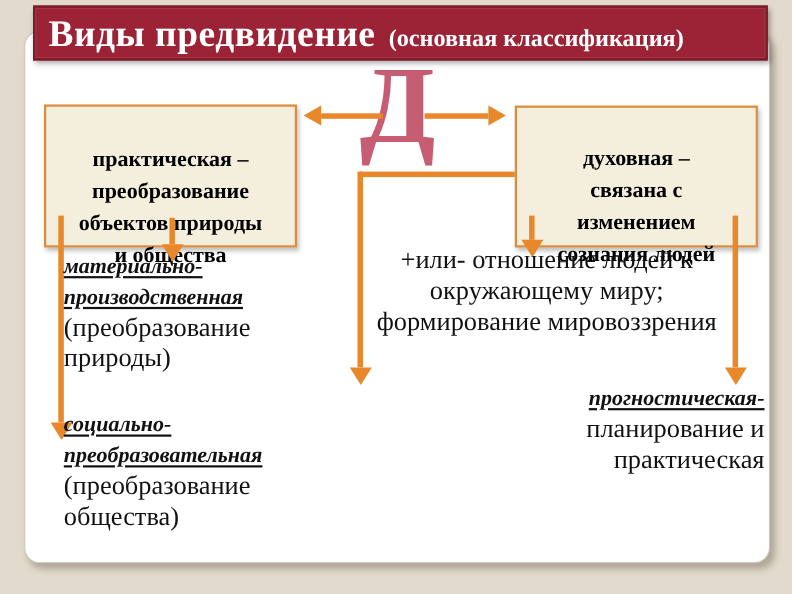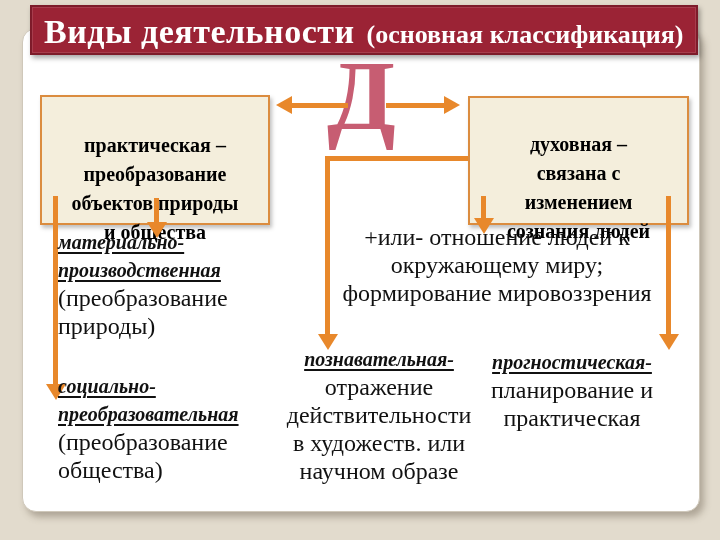--- a/index.html
+++ b/index.html
@@ -17,21 +17,21 @@
     box-shadow:4px 5px 7px rgba(110,100,85,0.45);
   }
   .title-banner{
     position:absolute;left:30px;top:5px;width:668px;height:50px;
     background:#9b2335;border:2px solid #7d1b2a;
     box-shadow:2px 3px 5px rgba(0,0,0,0.35), inset 0 0 0 1px rgba(255,255,255,0.12);
     color:#ffffff;white-space:nowrap;
     line-height:49px;padding-left:12px;box-sizing:border-box;
   }
   .title-main{font-size:34px;font-weight:bold;letter-spacing:0.5px;}
-  .title-sub{font-size:26px;font-weight:bold;margin-left:8px;}
+  .title-sub{font-size:22px;font-weight:bold;margin-left:8px;}
   .letter-d{
     position:absolute;left:327px;top:46px;
     font-size:100px;line-height:1;font-weight:bold;color:#c75d72;
   }
   .topbox{
     position:absolute;background:#f4eedc;border:2px solid #db8c3f;
     box-shadow:2px 3px 4px rgba(0,0,0,0.25);
     box-sizing:border-box;text-align:center;
     font-size:20px;font-weight:bold;line-height:29px;color:#000000;
     white-space:pre-line;
@@ -48,31 +48,31 @@
   .branch .term{
     display:block;font-size:20px;font-weight:bold;font-style:italic;
     text-decoration:underline;text-underline-offset:3px;
     line-height:28px;white-space:pre-line;
   }
   .branch .desc{display:block;font-size:24px;line-height:28px;white-space:pre-line;}
   .b-material{left:58px;top:228px;width:214px;text-align:left;}
   .b-social{left:58px;top:372px;width:214px;text-align:left;}
   .b-value{left:325px;top:223px;width:344px;text-align:center;}
   .b-cognitive{left:286px;top:345px;width:186px;text-align:center;}
-  .b-prognostic{left:472px;top:348px;width:200px;text-align:center;}
+  .b-prognostic{left:495px;top:348px;width:200px;text-align:right;}
 </style>
 </head>
 <body>
 
 <div class="stage">
 
   <div class="card"></div>
 
   <div class="title-banner">
-    <span class="title-main">Виды деятельности</span>
+    <span class="title-main">Виды предвидение</span>
     <span class="title-sub">(основная классификация)</span>
   </div>
 
   <div class="letter-d">Д</div>
 
   <div class="head head-left" style="left:276px;top:96px;"></div>
   <div class="hline" style="left:292px;top:103px;width:56px;height:5px;"></div>
   <div class="hline" style="left:386px;top:103px;width:58px;height:5px;"></div>
   <div class="head head-right" style="left:444px;top:96px;"></div>
 
@@ -118,27 +118,20 @@
     <span class="desc">(преобразование
 общества)</span>
   </div>
 
   <div class="branch b-value">
     <span class="desc">+или- отношение людей к
 окружающему миру;
 формирование мировоззрения</span>
   </div>
 
-  <div class="branch b-cognitive">
-    <span class="term">познавательная-</span>
-    <span class="desc">отражение
-действительности
-в художеств. или
-научном образе</span>
-  </div>
 
   <div class="branch b-prognostic">
     <span class="term">прогностическая-</span>
     <span class="desc">планирование и
 практическая</span>
   </div>
 
 </div>
 
 </body></html>

